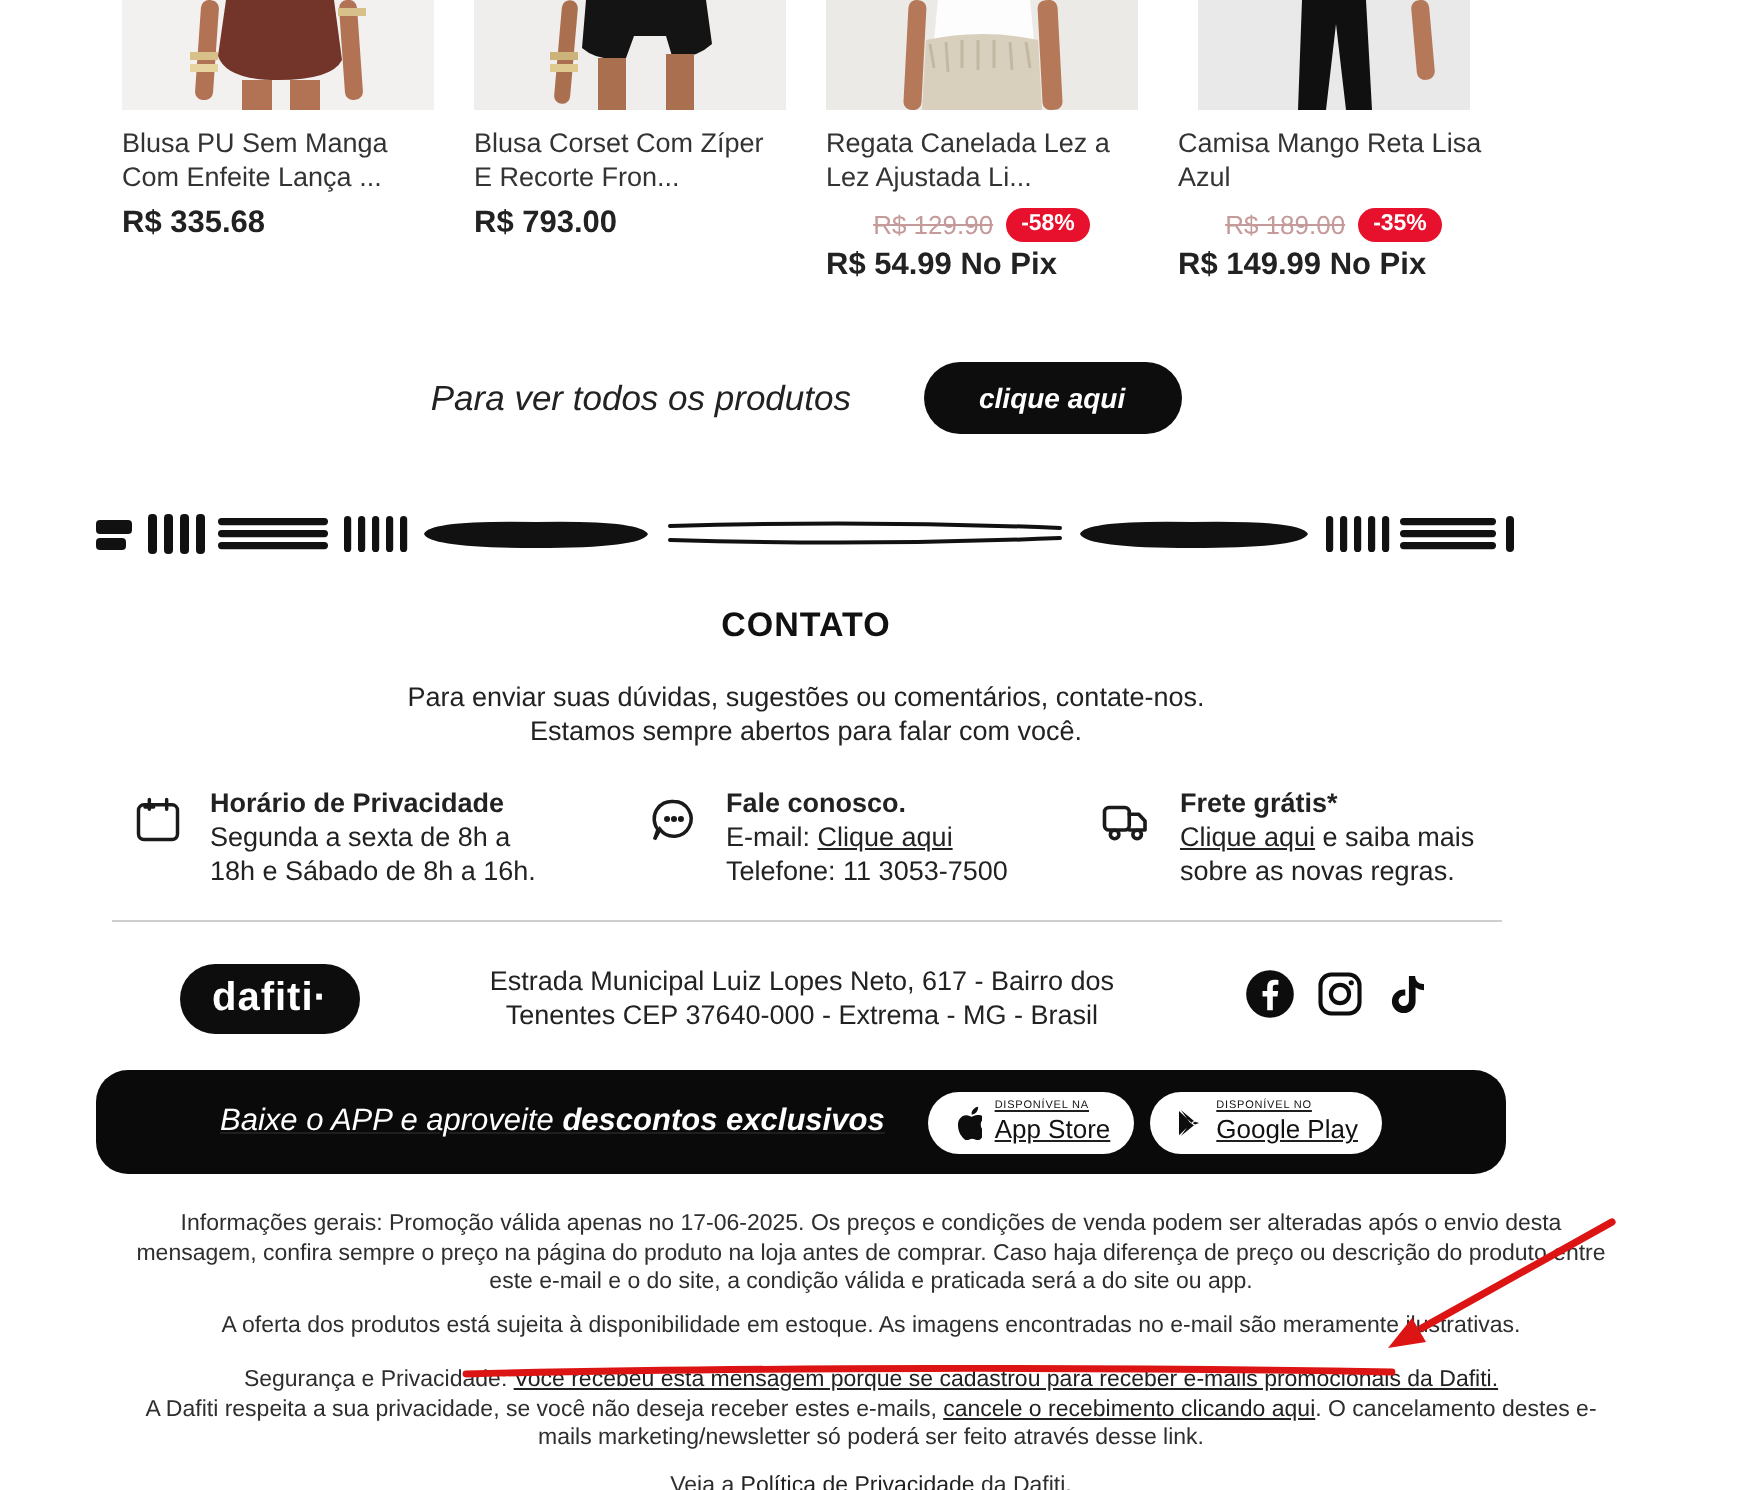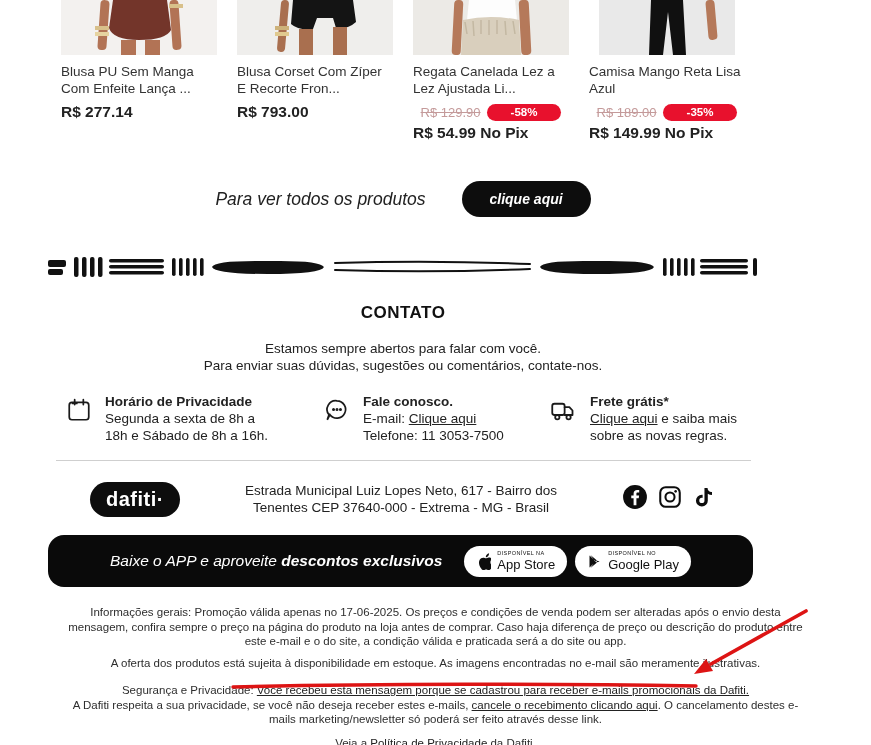--- a/index.html
+++ b/index.html
@@ -11,21 +11,21 @@
   .products{display:flex;justify-content:center;gap:20px;padding-top:0;}
   .card{width:156px;}
   .card .img{width:156px;height:55px;overflow:hidden;background:#f3f2f0;}
   .card .img svg{display:block;}
   .title{margin-top:8px;font-size:13.5px;line-height:17px;color:#333;height:34px;}
   .price-area{margin-top:6px;}
   .price{font-size:15.5px;font-weight:bold;color:#222;}
   .oldrow{display:flex;justify-content:center;align-items:center;gap:6px;height:18px;}
   .oldprice{font-size:13px;color:#c49a9a;text-decoration:line-through;}
   .badge{background:#e8112d;color:#fff;font-size:11.5px;font-weight:bold;
-         border-radius:999px;padding:2px 24px;line-height:13px;}
+         border-radius:999px;padding:2px 8px;line-height:13px;}
   .newprice{margin-top:3px;font-size:15.5px;font-weight:bold;color:#222;}
 
   
   .cta-row{margin-top:38px;display:flex;justify-content:center;align-items:center;gap:36px;height:38px;}
   .cta-text{font-style:italic;font-size:17.5px;color:#222;}
   .cta-btn{background:#0d0d0d;color:#fff;border:none;border-radius:22px;
            padding:10px 28px;font-size:14px;font-weight:bold;font-style:italic;
            font-family:"Liberation Sans",sans-serif;cursor:pointer;}
 
   
@@ -49,21 +49,21 @@
   .company{margin-top:14px;display:flex;align-items:center;justify-content:space-between;
            padding:0 42px 0 42px;height:48px;}
   .logo-pill{background:#0d0d0d;color:#fff;border-radius:18px;padding:6px 16px;
              font-size:20px;font-weight:bold;letter-spacing:.5px;}
   .address{font-size:13.5px;line-height:17px;text-align:center;color:#222;}
   .socials{display:flex;gap:9px;align-items:center;}
   .socials .s{cursor:pointer;}
 
   
   .banner{margin-top:12px;margin-left:0;width:705px;height:52px;background:#0a0a0a;
-          border-radius:16px;display:flex;align-items:center;justify-content:center;gap:22px;}
+          border-radius:16px;display:flex;align-items:center;justify-content:center;gap:22px;text-decoration:underline;}
   .banner-text{color:#fff;font-style:italic;font-size:15.5px;}
   .banner-text b{font-weight:bold;}
   .store-btns{display:flex;gap:8px;}
   .store{background:#fff;border-radius:16px;height:31px;display:flex;align-items:center;
          gap:6px;padding:0 12px;cursor:pointer;}
   .store .stxt{display:flex;flex-direction:column;line-height:1;}
   .store .small{font-size:5.5px;letter-spacing:.4px;color:#111;}
   .store .name{font-size:13px;color:#111;margin-top:2px;}
 
   
@@ -94,21 +94,21 @@
             <rect x="34" y="26" width="14" height="4" fill="#d8c08a"></rect>
             <rect x="34" y="32" width="14" height="4" fill="#e6d3a0"></rect>
             <rect x="108" y="4" width="14" height="4" fill="#d8c08a"></rect>
             <path d="M52 0 L106 0 L110 30 Q105 40 78 40 Q52 40 48 28 Z" fill="#73352a"></path>
             <rect x="60" y="40" width="15" height="15" fill="#b27355"></rect>
             <rect x="84" y="40" width="15" height="15" fill="#b27355"></rect>
           </svg>
         </div>
         <div class="title">Blusa PU Sem Manga Com Enfeite Lança ...</div>
         <div class="price-area">
-          <div class="price">R$ 277.14</div>
+          <div class="price">R$ 335.68</div>
         </div>
       </div>
 
       <div class="card">
         <div class="img">
           <svg width="156" height="55" viewBox="0 0 156 55">
             <rect width="156" height="55" fill="#efeeec"></rect>
             <rect x="42" y="0" width="8" height="52" rx="4" fill="#a96f4f" transform="rotate(5 46 26)"></rect>
             <rect x="38" y="26" width="14" height="4" fill="#cdb27a"></rect>
             <rect x="38" y="32" width="14" height="4" fill="#e0c98f"></rect>
@@ -200,22 +200,22 @@
         </g>
         <g stroke="#111" stroke-width="2" fill="none" stroke-linecap="round">
           <path d="M287 8 Q 385 5 482 9"></path>
           <path d="M287 15 Q 385 18 482 14"></path>
         </g>
       </svg>
     </div>
 
     <div class="contato-h">CONTATO</div>
     <div class="contato-p">
+      <div>Para enviar suas dúvidas, sugestões ou comentários, contate-nos.</div>
       <div>Estamos sempre abertos para falar com você.</div>
-      <div>Para enviar suas dúvidas, sugestões ou comentários, contate-nos.</div>
     </div>
 
     <div class="cols">
 
       <div class="ccol" style="width:212px;">
         <span class="ic">
           <svg width="26" height="26" viewBox="0 0 24 24" fill="none" stroke="#1a1a1a" stroke-width="1.6" stroke-linecap="round">
             <rect x="3" y="5" width="18" height="16" rx="2.5"></rect>
             <path d="M8 2.5 L8 7 M16 2.5 L16 7 M6 6 L10 6"></path>
           </svg>

